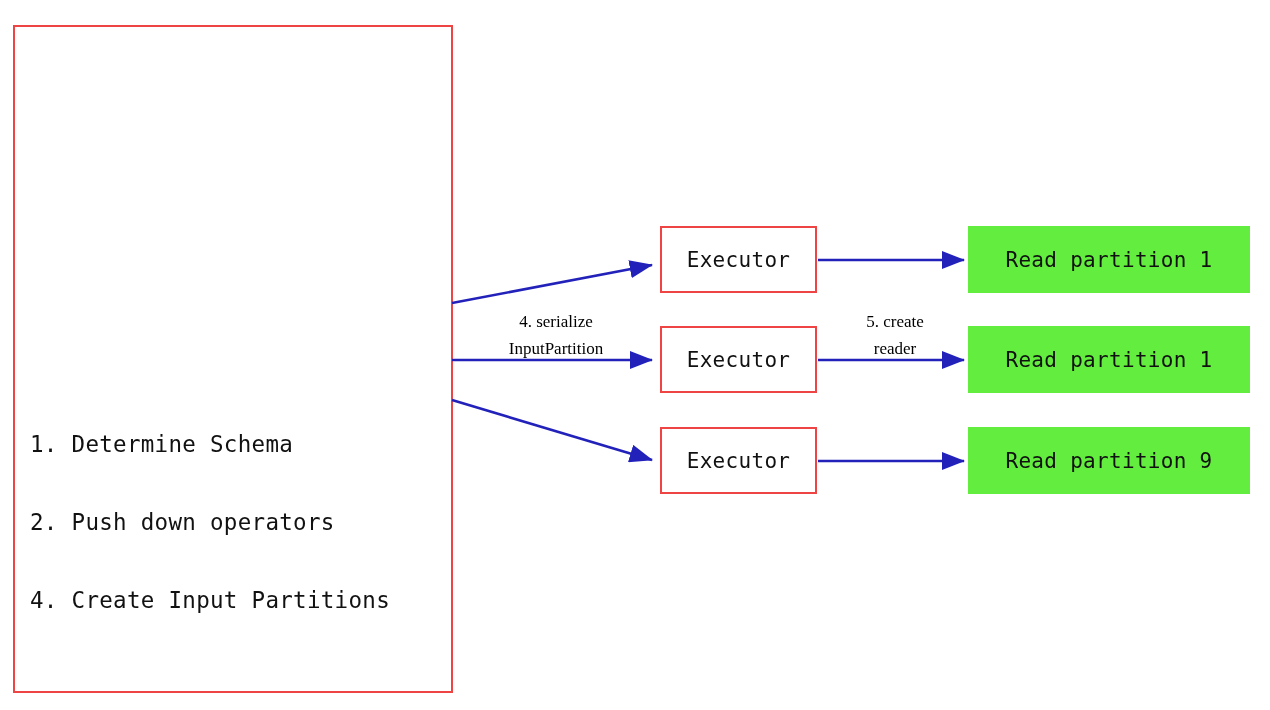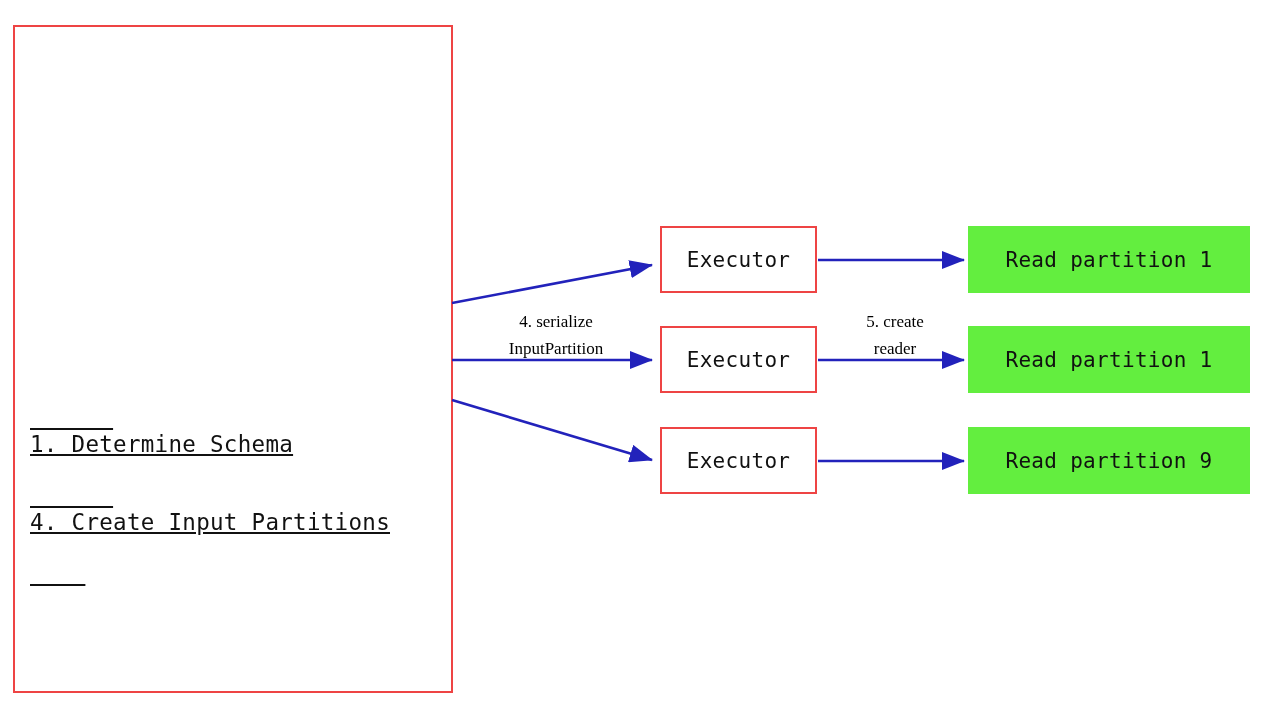--- a/index.html
+++ b/index.html
@@ -55,21 +55,20 @@
   #driver-steps {
     position: absolute;
     left: 15px;
     top: 352px;
     font-family: "DejaVu Sans Mono", "Liberation Mono", monospace;
     font-size: 22.5px;
     line-height: 26px;
     color: #111111;
     white-space: pre;
     letter-spacing: 0.3px;
-    text-decoration: underline;
   }
   .driver-step { display: block; }
 
   
   .executor-box {
     width: 157px;
     height: 67px;
     left: 660px;
     font-family: "DejaVu Sans Mono", "Liberation Mono", monospace;
     font-size: 21px;
@@ -128,20 +127,21 @@
   .label-line { display: block; }
 </style>
 </head>
 <body>
 
 <div id="canvas">
 
   <div class="box box-outline" id="driver-box">
     <div id="driver-steps">
       <span class="driver-step">1. Determine Schema</span>
+      <span class="driver-step">2. Push down operators</span>
       <span class="driver-step">4. Create Input Partitions</span>
     </div>
   </div>
 
   <div class="box box-outline executor-box" id="executor-box-0">
     <span>Executor</span>
   </div>
   <div class="box box-outline executor-box" id="executor-box-1">
     <span>Executor</span>
   </div>

